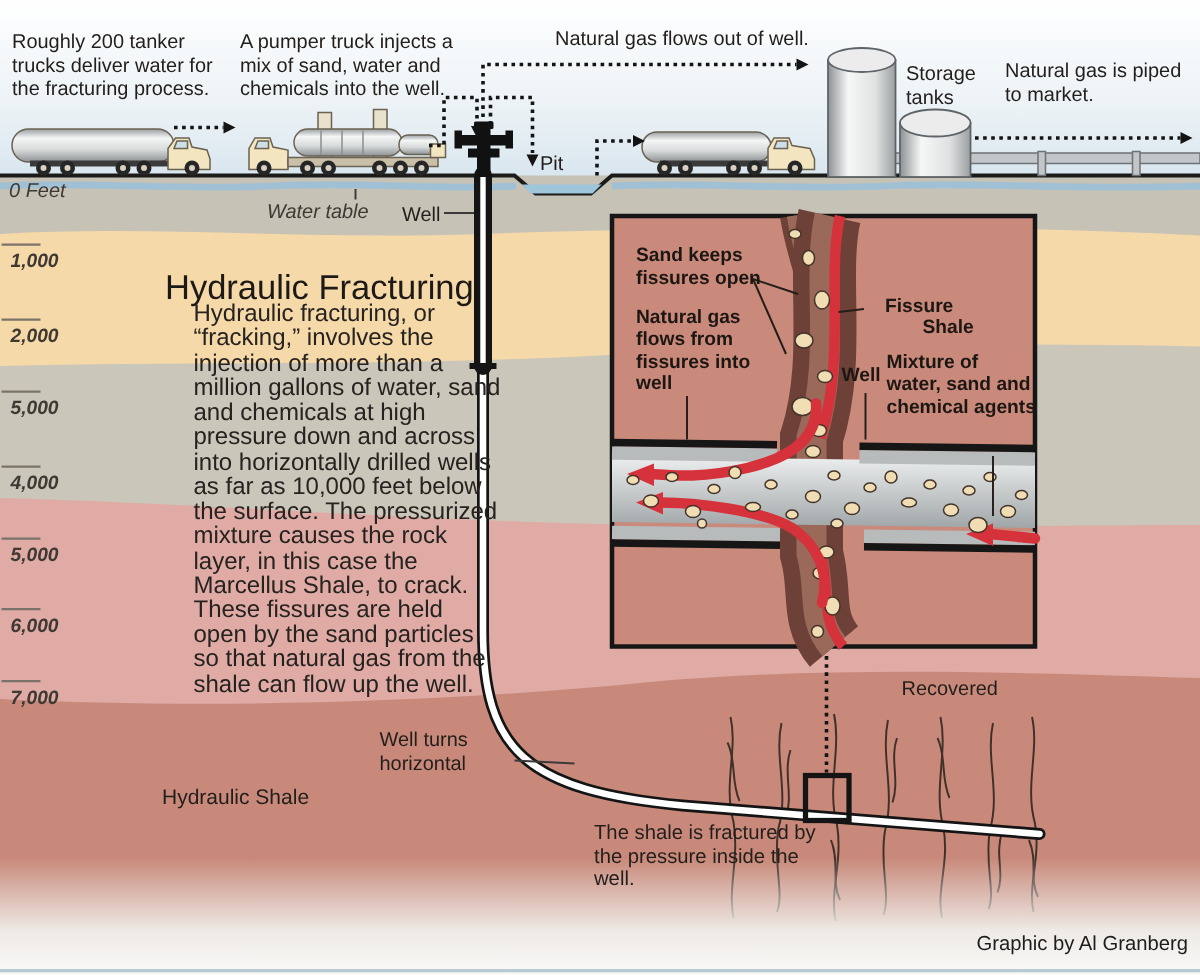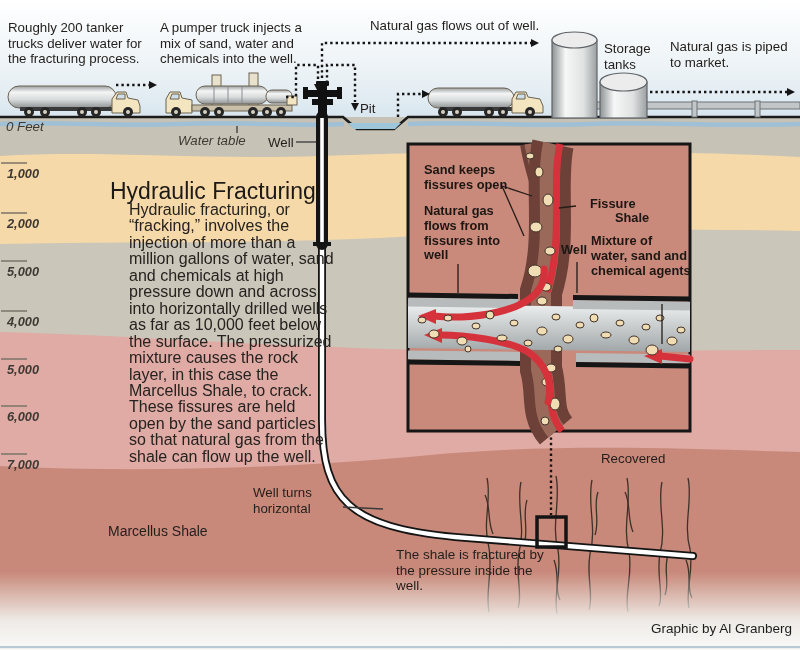--- a/index.html
+++ b/index.html
@@ -336,19 +336,19 @@
 <div class="para" style="left:110px;top:202px;width:205px;">Hydraulic fracturing, or “fracking,” involves the injection of more than a million gallons of water, sand and chemicals at high pressure down and across into horizontally drilled wells as far as 10,000 feet below the surface. The pressurized mixture causes the rock layer, in this case the Marcellus Shale, to crack. These fissures are held open by the sand particles so that natural gas from the shale can flow up the well.</div>
 
 <div class="inset-lbl" style="left:424px;top:163px;width:92px;">Sand keeps fissures open</div>
 <div class="inset-lbl" style="left:615px;top:175px;margin-top:36px;">Shale</div>
 <div class="inset-lbl" style="left:578px;top:197px;padding-left:12px;">Fissure</div>
 <div class="inset-lbl" style="left:424px;top:204px;width:78px;">Natural gas flows from fissures into well</div>
 <div class="inset-lbl" style="left:561px;top:243px;">Well</div>
 <div class="inset-lbl" style="left:591px;top:234px;width:100px;">Mixture of water, sand and chemical agents</div>
 
 <div class="txt b" style="left:253px;top:485px;width:72px;">Well turns horizontal</div>
-<div class="txt b" style="left:108px;top:524px;font-size:14px;">Marcellus Shale</div>
+<div class="txt b" style="left:108px;top:524px;font-size:14px;">Hydraulic Shale</div>
 <div class="txt" style="left:396px;top:547px;width:148px;font-size:13.5px;">The shale is fractured by the pressure inside the well.</div>
 <div class="txt b" style="left:601px;top:451px;">Recovered</div>
 
 <div class="credit" style="right:8px;top:621px;">Graphic by Al Granberg</div>
 
 </div>
 
 </body></html>

